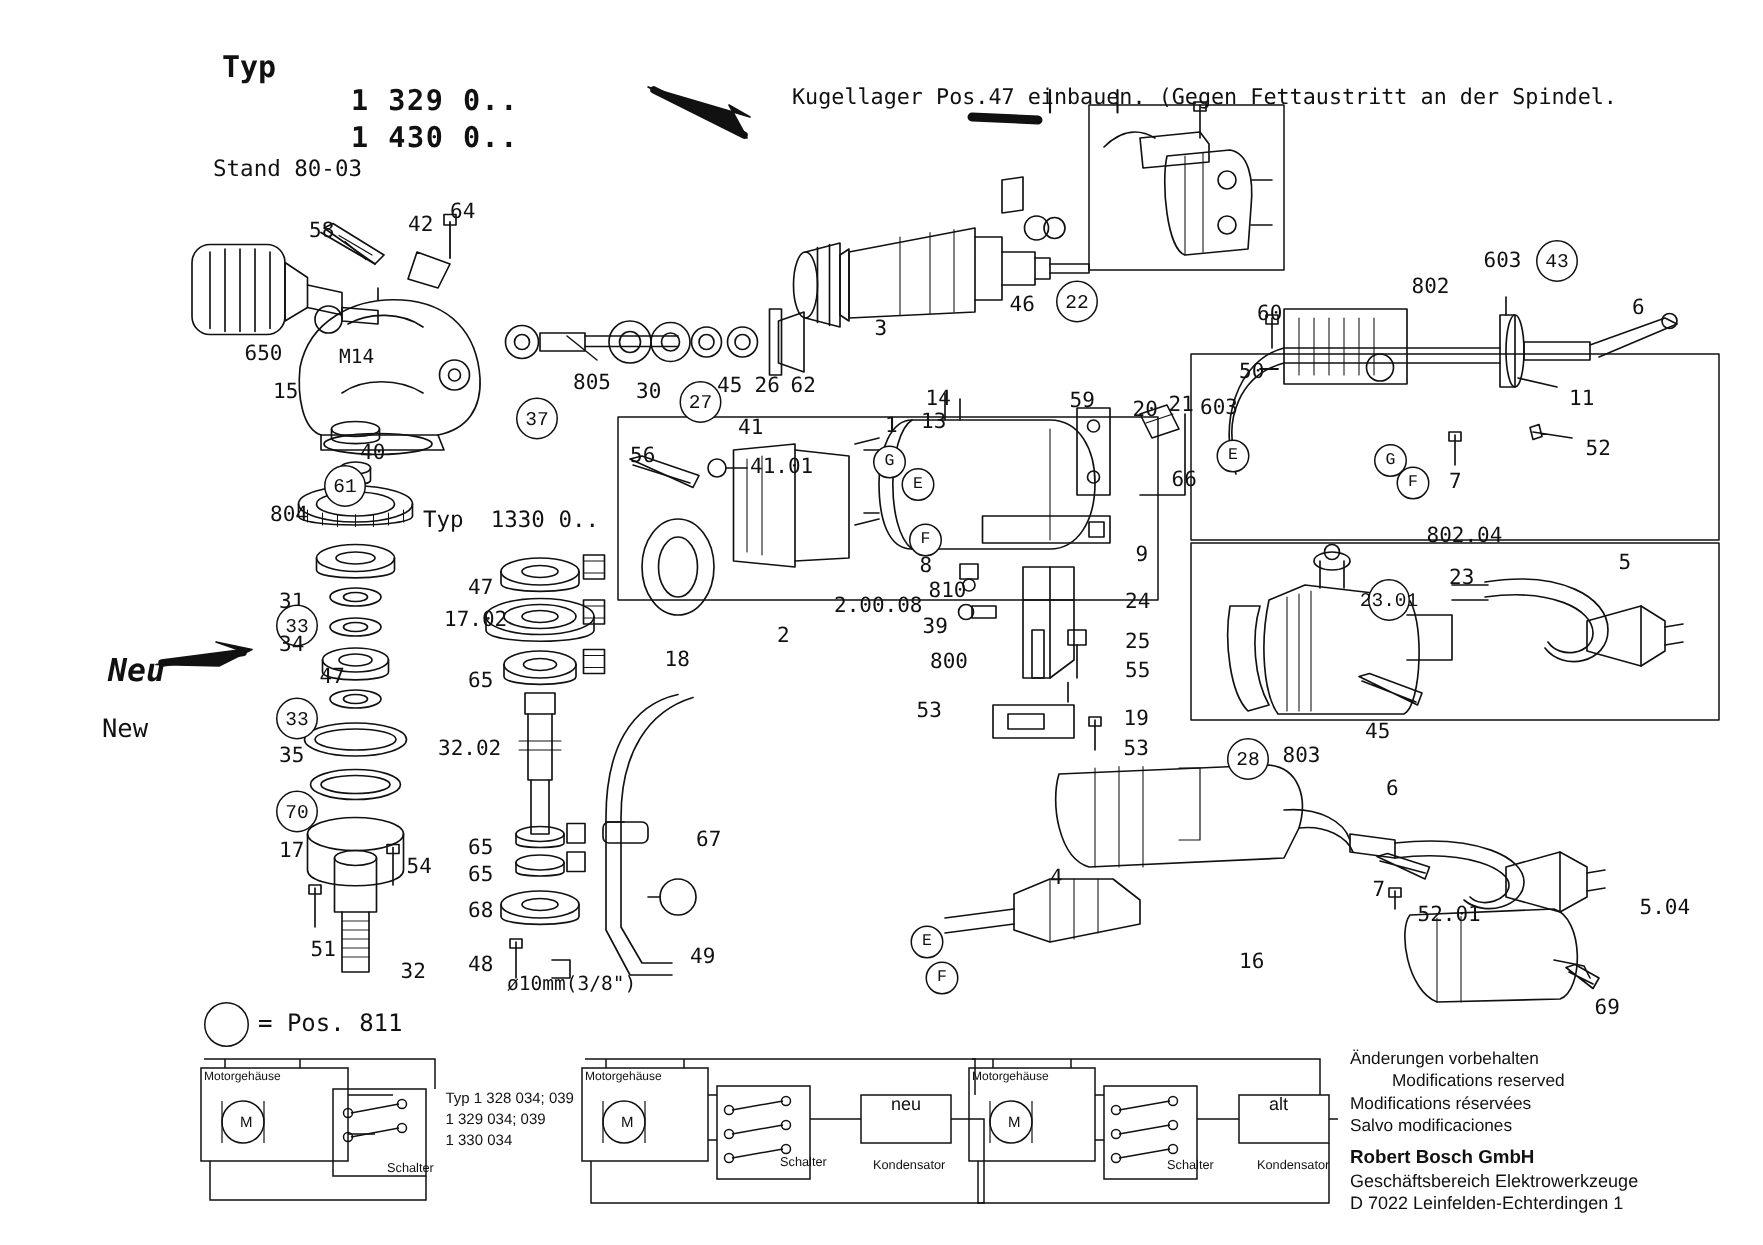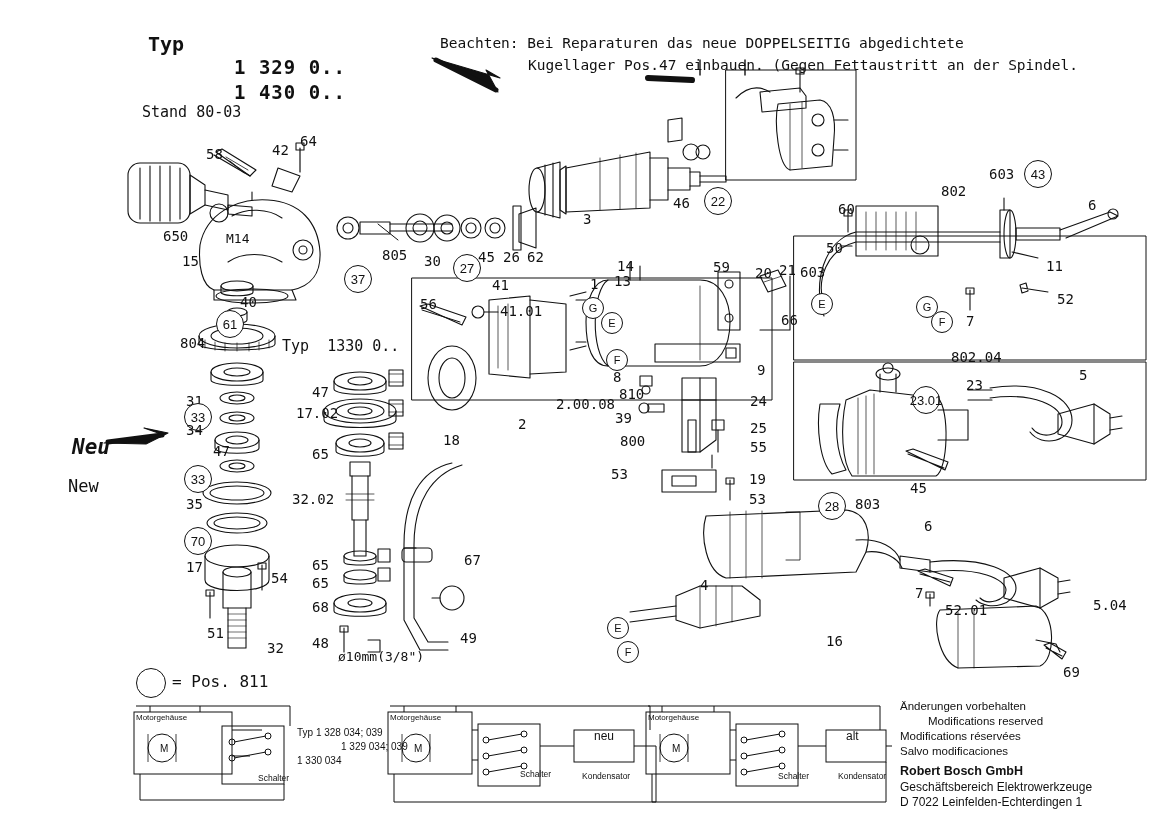--- a/index.html
+++ b/index.html
@@ -5,21 +5,21 @@
   html,body{margin:0;padding:0;background:#fff;}
   body{width:1175px;height:830px;position:relative;overflow:hidden;
        font-family:"DejaVu Sans Mono", monospace;color:#111;}
   .sheet{position:absolute;inset:0;}
   .t{position:absolute;white-space:pre;line-height:1.05;}
   .mono{font-family:"DejaVu Sans Mono", monospace;}
   .sans{font-family:"Liberation Sans", sans-serif;}
   .b{font-weight:bold;}
   .circ{position:absolute;border:1.6px solid #111;border-radius:50%;
         display:flex;align-items:center;justify-content:center;
-        font-family:Liberation Sans, sans-serif;font-size:13px;background:#fff;}
+        font-family:Liberation Mono, monospace;font-size:13px;background:#fff;}
   svg{position:absolute;left:0;top:0;}
 </style>
 </head>
 <body>
 
 <div class="sheet">
 
   <svg width="1175" height="830" viewBox="0 0 1175 830">
     <g fill="none" stroke="#111" stroke-width="1.1" stroke-linecap="round" stroke-linejoin="round">
 
@@ -308,21 +308,20 @@
       <path d="M834 120 L848 120 M834 150 L848 150"></path>
 
     </g>
   </svg>
 
   <div class="t mono b" style="left:148px;top:34px;font-size:20px;">Typ</div>
   <div class="t mono b" style="left:234px;top:58px;font-size:19px;letter-spacing:1px;">1 329 0..</div>
   <div class="t mono b" style="left:234px;top:83px;font-size:19px;letter-spacing:1px;">1 430 0..</div>
   <div class="t mono" style="left:142px;top:105px;font-size:15px;">Stand 80-03</div>
 
-  <div class="t mono" style="left:440px;top:36px;font-size:14.5px;">Beachten: Bei Reparaturen das neue DOPPELSEITIG abgedichtete</div>
   <div class="t mono" style="left:528px;top:58px;font-size:14.5px;">Kugellager Pos.47 einbauen. (Gegen Fettaustritt an der Spindel.</div>
 
   <div class="t mono b" style="left:72px;top:436px;font-size:21px;font-style:italic;">Neu</div>
   <div class="t mono" style="left:68px;top:478px;font-size:17px;">New</div>
   <div class="t mono" style="left:282px;top:339px;font-size:15px;">Typ  1330 0..</div>
   <div class="t mono" style="left:226px;top:232px;font-size:13px;">M14</div>
   <div class="t mono" style="left:338px;top:650px;font-size:13px;">ø10mm(3/8")</div>
 
   <div class="circ" style="left:136px;top:668px;width:28px;height:28px;"></div>
   <div class="t mono" style="left:172px;top:674px;font-size:16px;">= Pos. 811</div>
@@ -495,21 +494,21 @@
   <div class="t sans" style="left:838px;top:772px;font-size:8.5px;">Kondensator</div>
 
   <div class="t sans" style="left:594px;top:730px;font-size:12px;">neu</div>
   <div class="t sans" style="left:846px;top:730px;font-size:12px;">alt</div>
 
   <div class="t sans" style="left:160px;top:744px;font-size:10px;">M</div>
   <div class="t sans" style="left:414px;top:744px;font-size:10px;">M</div>
   <div class="t sans" style="left:672px;top:744px;font-size:10px;">M</div>
 
   <div class="t sans" style="left:297px;top:728px;font-size:10px;">Typ 1 328 034; 039</div>
-  <div class="t sans" style="left:297px;top:742px;font-size:10px;margin-left:44px;">1 329 034; 039</div>
+  <div class="t sans" style="left:297px;top:742px;font-size:10px;">1 329 034; 039</div>
   <div class="t sans" style="left:297px;top:756px;font-size:10px;">1 330 034</div>
 
   <div class="t sans" style="left:900px;top:700px;font-size:11.5px;">Änderungen vorbehalten</div>
   <div class="t sans" style="left:900px;top:715px;font-size:11.5px;margin-left:28px;">Modifications reserved</div>
   <div class="t sans" style="left:900px;top:730px;font-size:11.5px;">Modifications réservées</div>
   <div class="t sans" style="left:900px;top:745px;font-size:11.5px;">Salvo modificaciones</div>
   <div class="t sans b" style="left:900px;top:765px;font-size:12.5px;">Robert Bosch GmbH</div>
   <div class="t sans" style="left:900px;top:781px;font-size:12px;">Geschäftsbereich Elektrowerkzeuge</div>
   <div class="t sans" style="left:900px;top:796px;font-size:12px;">D 7022 Leinfelden-Echterdingen 1</div>
 

